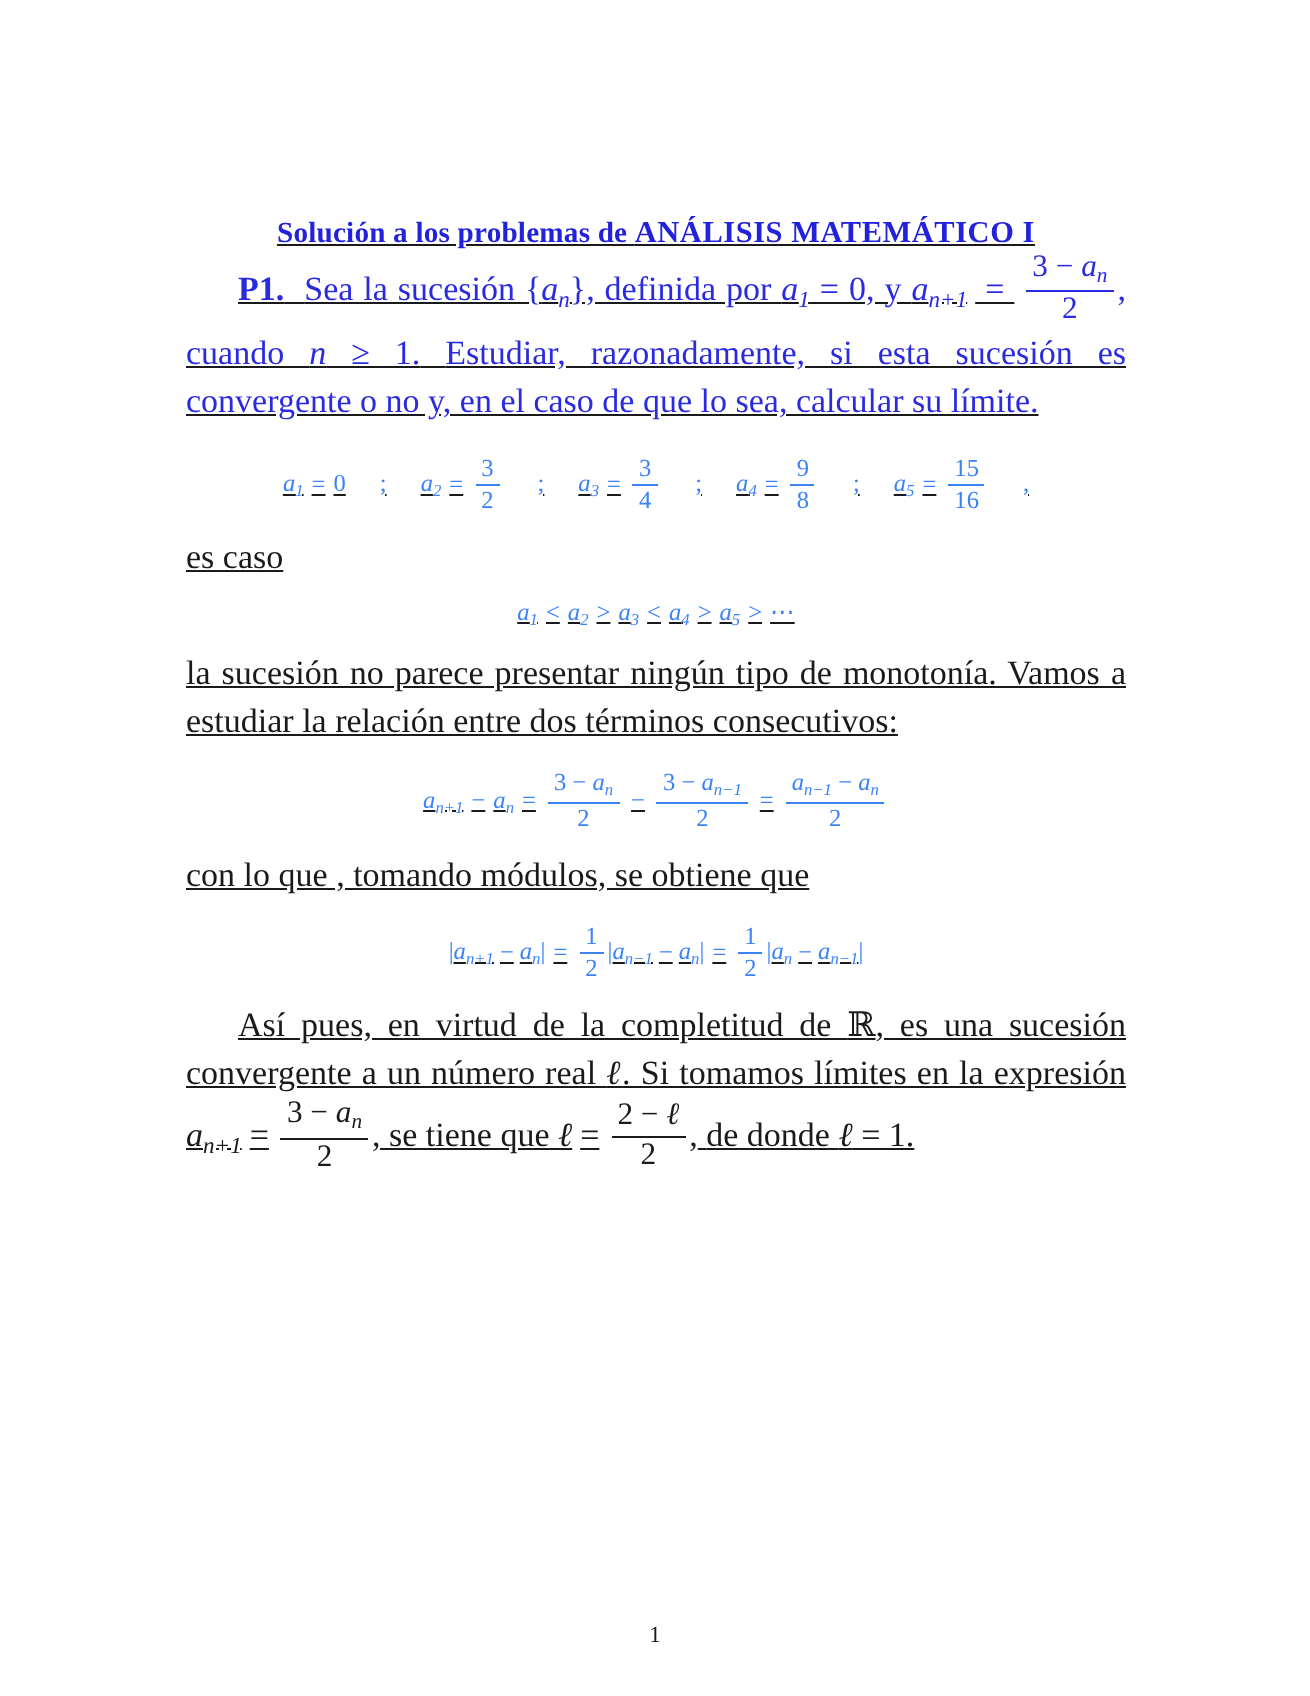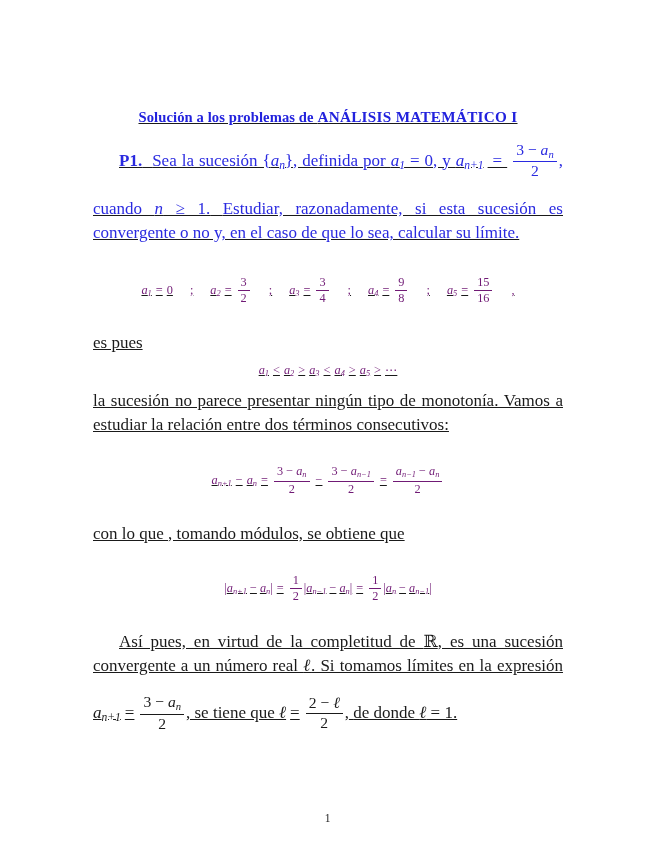--- a/index.html
+++ b/index.html
@@ -77,21 +77,21 @@
     font-style: italic;
     letter-spacing: 0;
   }
 
   
   .frac {
     display: inline-block;
     vertical-align: middle;
     text-align: center;
     line-height: 1.08;
-    margin: 16px 2px;
+    margin: 0 2px;
     position: relative;
     top: -0.05em;
   }
   .frac > .num {
     display: block;
     padding: 0 3px 1px 3px;
     border-bottom: 1px solid currentColor;
     white-space: nowrap;
   }
   .frac > .den {
@@ -99,21 +99,21 @@
     padding: 1px 3px 0 3px;
     white-space: nowrap;
   }
   .frac.small { font-size: 0.92em; }
 
   
   .display {
     text-align: center;
     font-size: 12.3px;
     margin: 9px 0 9px 0;
-    color: #701a75;
+    color: #3b82f6;
     line-height: 1.2;
   }
   .display .gap { display: inline-block; width: 17px; }
   .op { margin: 0 4px; font-style: normal; }
   .op-tight { margin: 0 3px; font-style: normal; }
 
   .bar { font-style: normal; }
 
   .blackboard {
     font-family: "DejaVu Serif", serif;
@@ -148,21 +148,21 @@
     <div class="title-block">
       <div class="title-line-1"><span>Solución a los problemas de </span><span class="caps">ANÁLISIS MATEMÁTICO I</span></div>
     </div>
 
     <p class="para blue mt-22"><span class="indent"></span><span class="bold">P1.</span>&nbsp; <span>Sea la sucesión {</span><span class="mi">a</span><span class="sub">n</span><span>}, definida por </span><span class="mi">a</span><span class="sub mn">1</span><span> = 0, y </span><span class="mi">a</span><span class="sub">n+1</span><span class="op"> = </span><span class="frac small"><span class="num"><span class="mn">3</span><span class="mn"> − </span><span class="mi">a</span><span class="sub">n</span></span><span class="den mn">2</span></span><span>, cuando </span><span class="mi">n</span><span> ≥ 1.</span>
       <span>Estudiar, razonadamente, si esta sucesión es convergente o no y, en el caso de que lo sea, calcular su límite.</span></p>
 
 
     <div class="display mt-14"><span class="mi">a</span><span class="sub mn">1</span><span class="op">=</span><span class="mn">0</span><span class="gap"></span><span>;</span><span class="gap"></span><span class="mi">a</span><span class="sub mn">2</span><span class="op">=</span><span class="frac"><span class="num mn">3</span><span class="den mn">2</span></span><span class="gap"></span><span>;</span><span class="gap"></span><span class="mi">a</span><span class="sub mn">3</span><span class="op">=</span><span class="frac"><span class="num mn">3</span><span class="den mn">4</span></span><span class="gap"></span><span>;</span><span class="gap"></span><span class="mi">a</span><span class="sub mn">4</span><span class="op">=</span><span class="frac"><span class="num mn">9</span><span class="den mn">8</span></span><span class="gap"></span><span>;</span><span class="gap"></span><span class="mi">a</span><span class="sub mn">5</span><span class="op">=</span><span class="frac"><span class="num mn">15</span><span class="den mn">16</span></span><span class="gap"></span><span>,</span></div>
 
-    <p class="para mt-10">es pues</p>
+    <p class="para mt-10">es caso</p>
 
     <div class="display mt-8"><span class="mi">a</span><span class="sub mn">1</span><span class="op">&lt;</span><span class="mi">a</span><span class="sub mn">2</span><span class="op">&gt;</span><span class="mi">a</span><span class="sub mn">3</span><span class="op">&lt;</span><span class="mi">a</span><span class="sub mn">4</span><span class="op">&gt;</span><span class="mi">a</span><span class="sub mn">5</span><span class="op">&gt;</span><span>⋯</span></div>
 
     <p class="para mt-10">la sucesión no parece presentar ningún tipo de monotonía. Vamos a estudiar la relación entre dos términos consecutivos:</p>
 
     <div class="display mt-12"><span class="mi">a</span><span class="sub">n+1</span><span class="op">−</span><span class="mi">a</span><span class="sub">n</span><span class="op">=</span><span class="frac"><span class="num"><span class="mn">3</span> <span class="mn">−</span> <span class="mi">a</span><span class="sub">n</span></span><span class="den mn">2</span></span><span class="op">−</span><span class="frac"><span class="num"><span class="mn">3</span> <span class="mn">−</span> <span class="mi">a</span><span class="sub">n−1</span></span><span class="den mn">2</span></span><span class="op">=</span><span class="frac"><span class="num"><span class="mi">a</span><span class="sub">n−1</span> <span class="mn">−</span> <span class="mi">a</span><span class="sub">n</span></span><span class="den mn">2</span></span></div>
 
     <p class="para mt-12">con lo que , tomando módulos, se obtiene que</p>
 
     <div class="display mt-12"><span class="bar">|</span><span class="mi">a</span><span class="sub">n+1</span><span class="op-tight">−</span><span class="mi">a</span><span class="sub">n</span><span class="bar">|</span><span class="op">=</span><span class="frac"><span class="num mn">1</span><span class="den mn">2</span></span><span class="bar">|</span><span class="mi">a</span><span class="sub">n−1</span><span class="op-tight">−</span><span class="mi">a</span><span class="sub">n</span><span class="bar">|</span><span class="op">=</span><span class="frac"><span class="num mn">1</span><span class="den mn">2</span></span><span class="bar">|</span><span class="mi">a</span><span class="sub">n</span><span class="op-tight">−</span><span class="mi">a</span><span class="sub">n−1</span><span class="bar">|</span></div>

